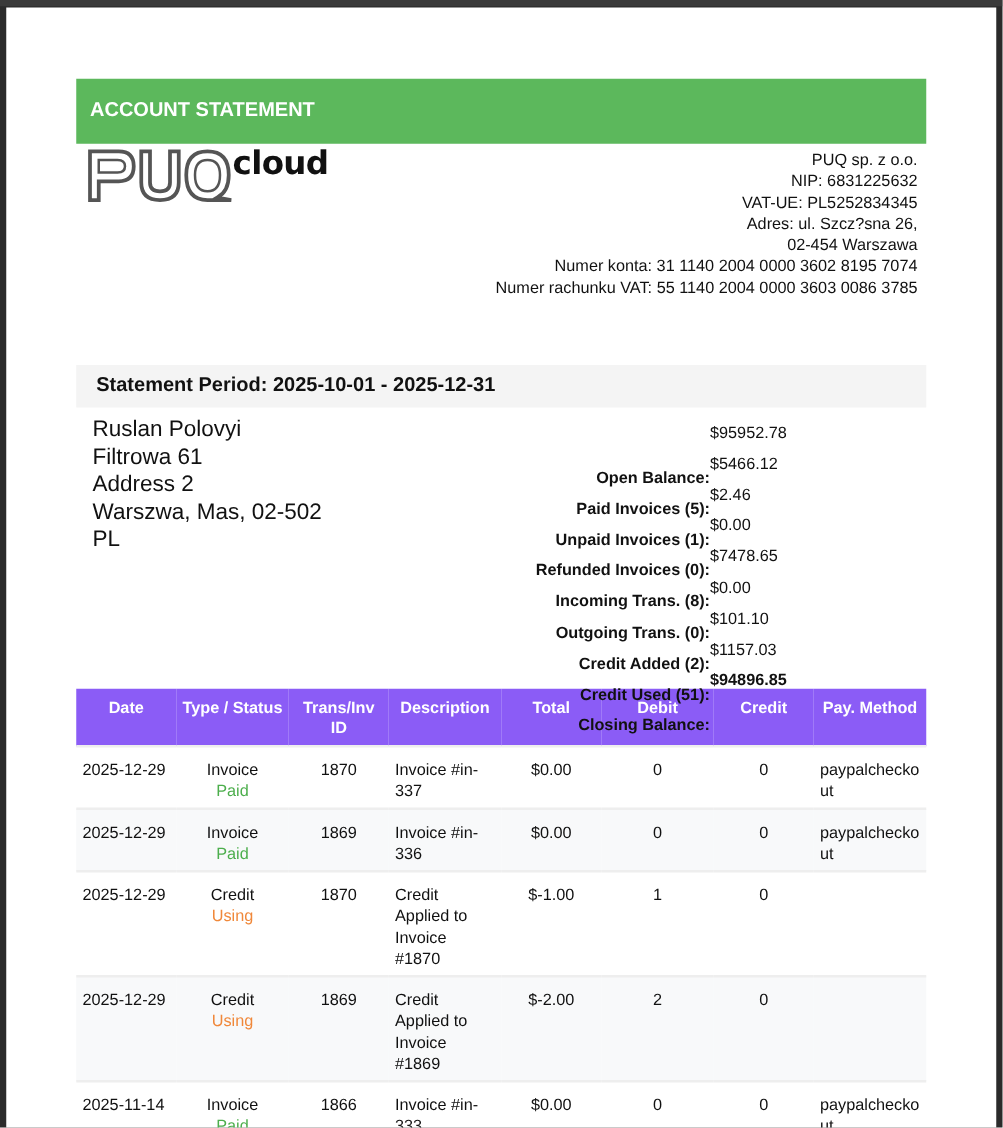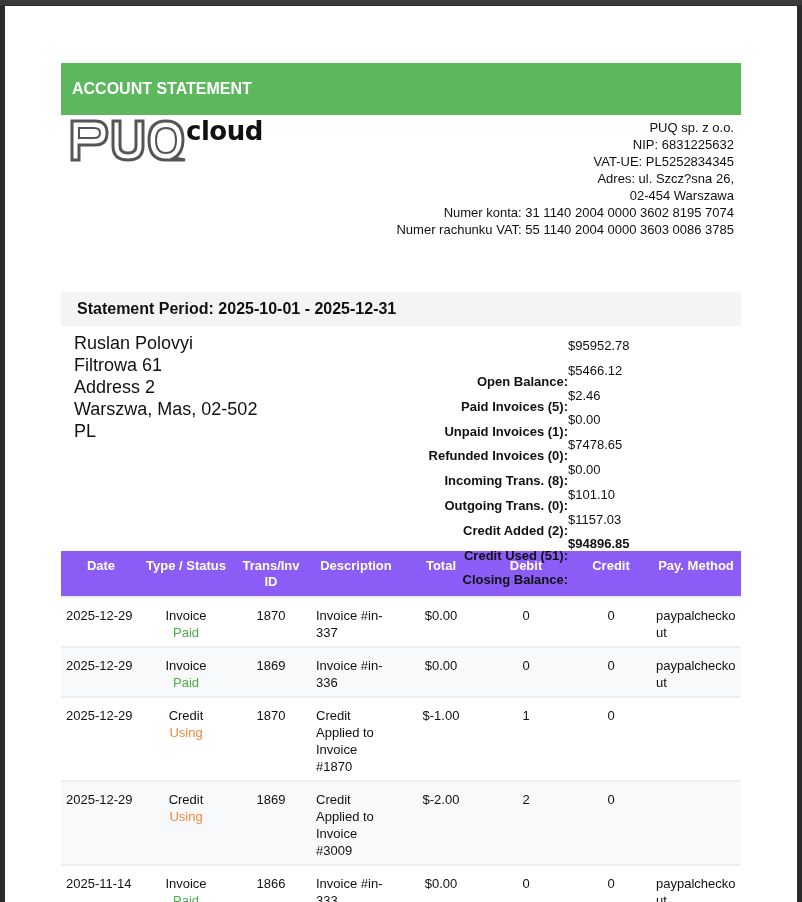--- a/index.html
+++ b/index.html
@@ -210,21 +210,21 @@
           <td class="c orange">0</td>
           <td class="l pay"></td>
         </tr>
         <tr class="alt" style="height:78px">
           <td class="l">2025-12-29</td>
           <td class="c">
               <div>Credit</div>
               <div class="orange">Using</div>
             </td>
           <td class="c">1869</td>
-          <td class="l">Credit Applied to Invoice #3009</td>
+          <td class="l">Credit Applied to Invoice #1869</td>
           <td class="c orange">$-2.00</td>
           <td class="c orange">2</td>
           <td class="c orange">0</td>
           <td class="l pay"></td>
         </tr>
         <tr style="height:44px">
           <td class="l">2025-11-14</td>
           <td class="c">
               <div>Invoice</div>
               <div class="green">Paid</div>

